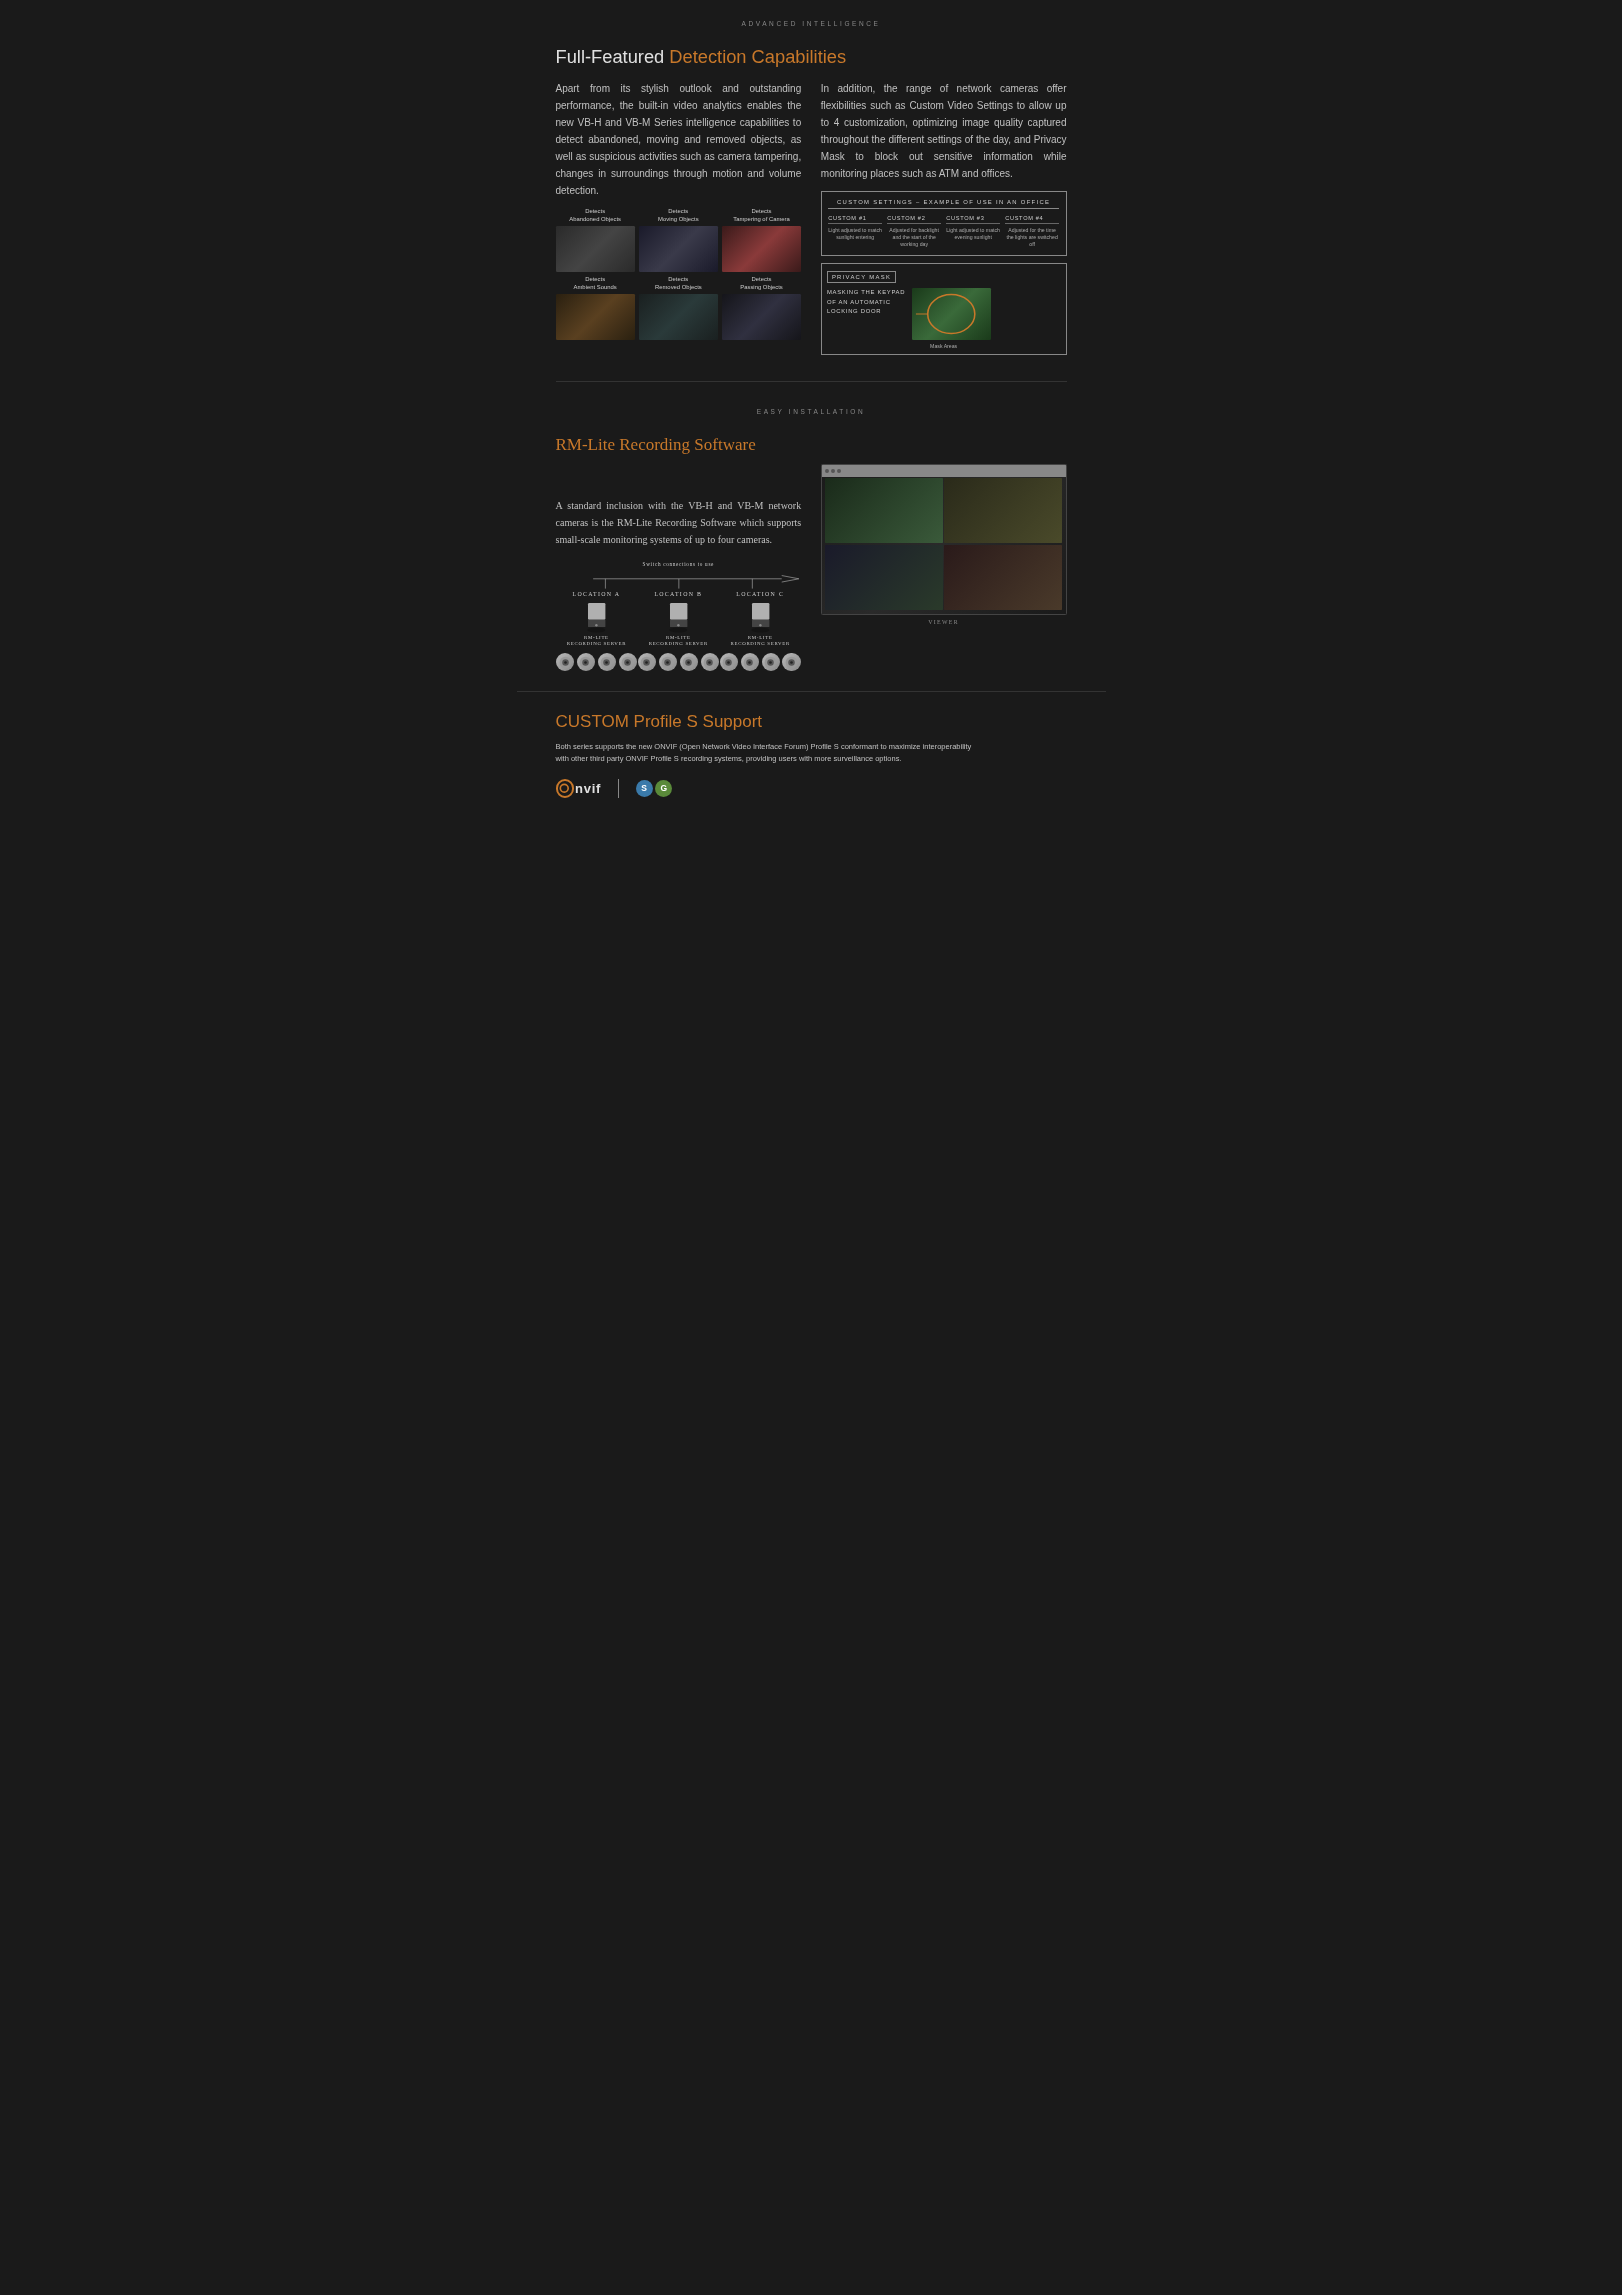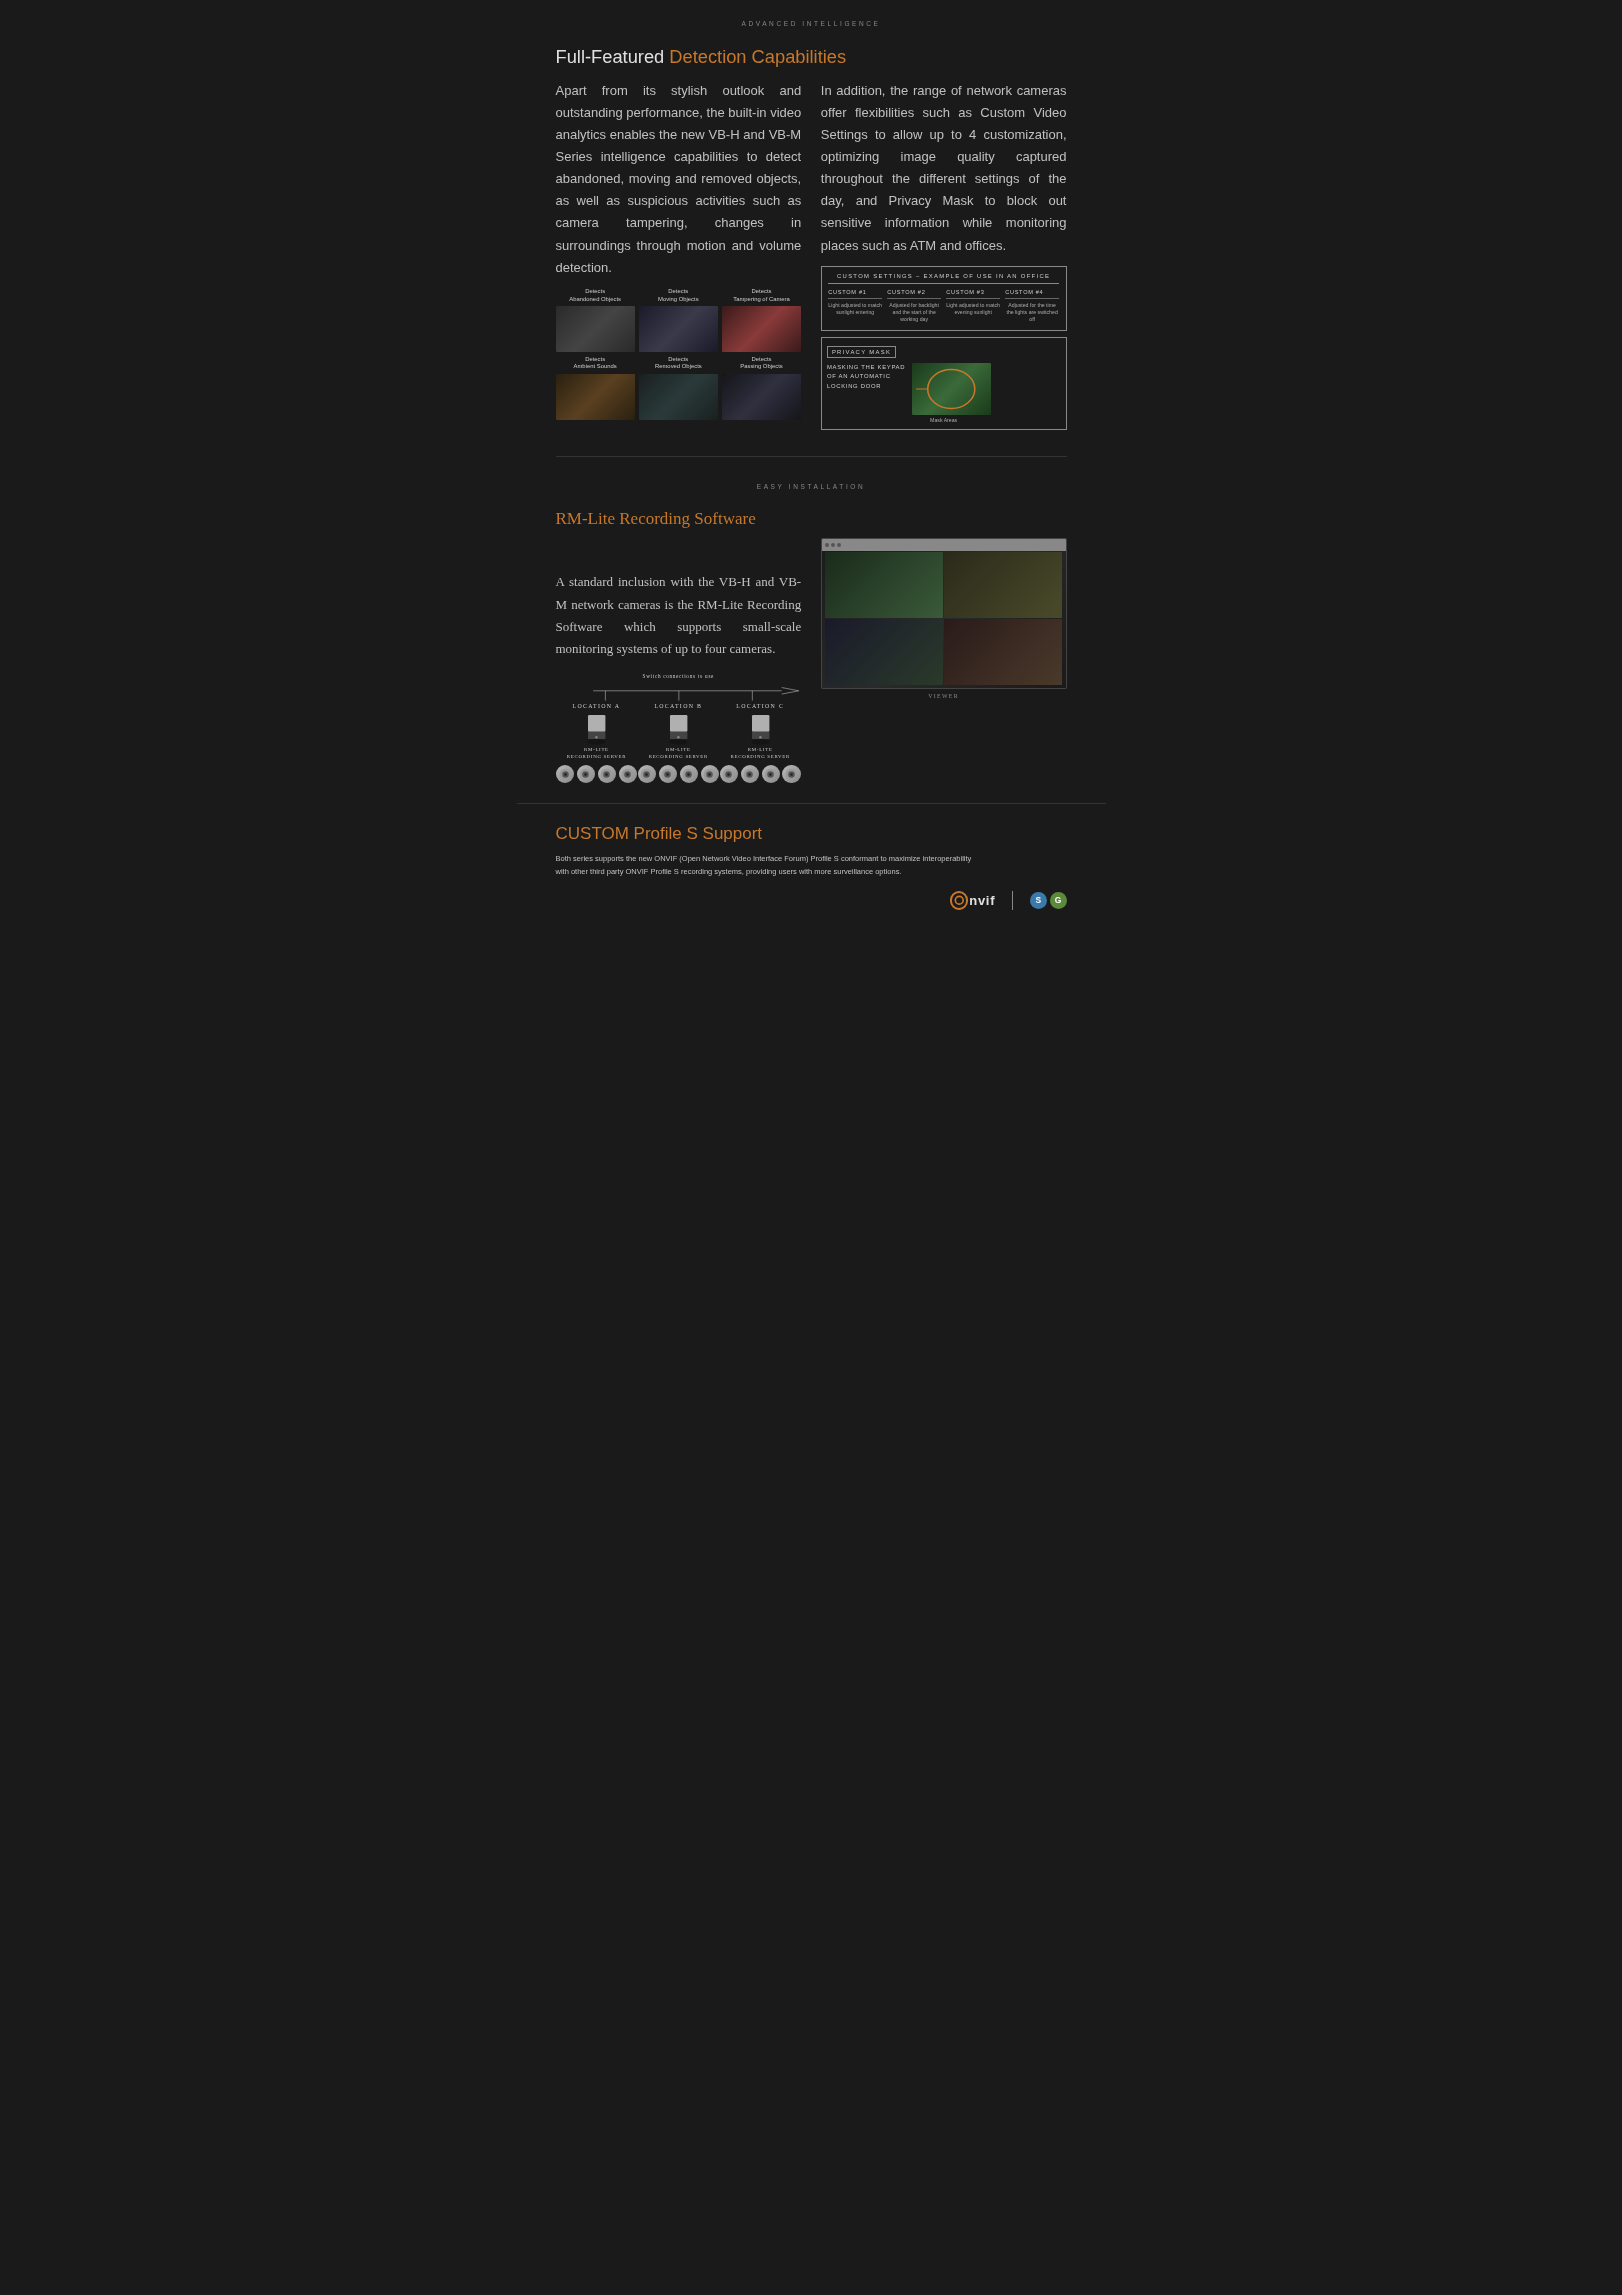--- a/index.html
+++ b/index.html
@@ -42,21 +42,21 @@
     }
 
     .col-left {
       flex: 1;
     }
     .col-right {
       flex: 1;
     }
 
     .body-text {
-      font-size: 13px;
+      font-size: 10px;
       line-height: 1.7;
       color: #c0c0c0;
       text-align: justify;
     }
 
     
     .detect-grid {
       display: grid;
       grid-template-columns: repeat(3, 1fr);
       gap: 3.9px;
@@ -380,21 +380,20 @@
       max-width: 425px;
       margin-bottom: 13px;
     }
 
     
     .onvif-logos {
       display: flex;
       align-items: center;
       gap: 17px;
       margin-top: 8px;
-      justify-content: flex-end;
     }
 
     .onvif-logo {
       display: flex;
       align-items: center;
       gap: 1.3px;
     }
 
     .onvif-o {
       width: 18.3px;

